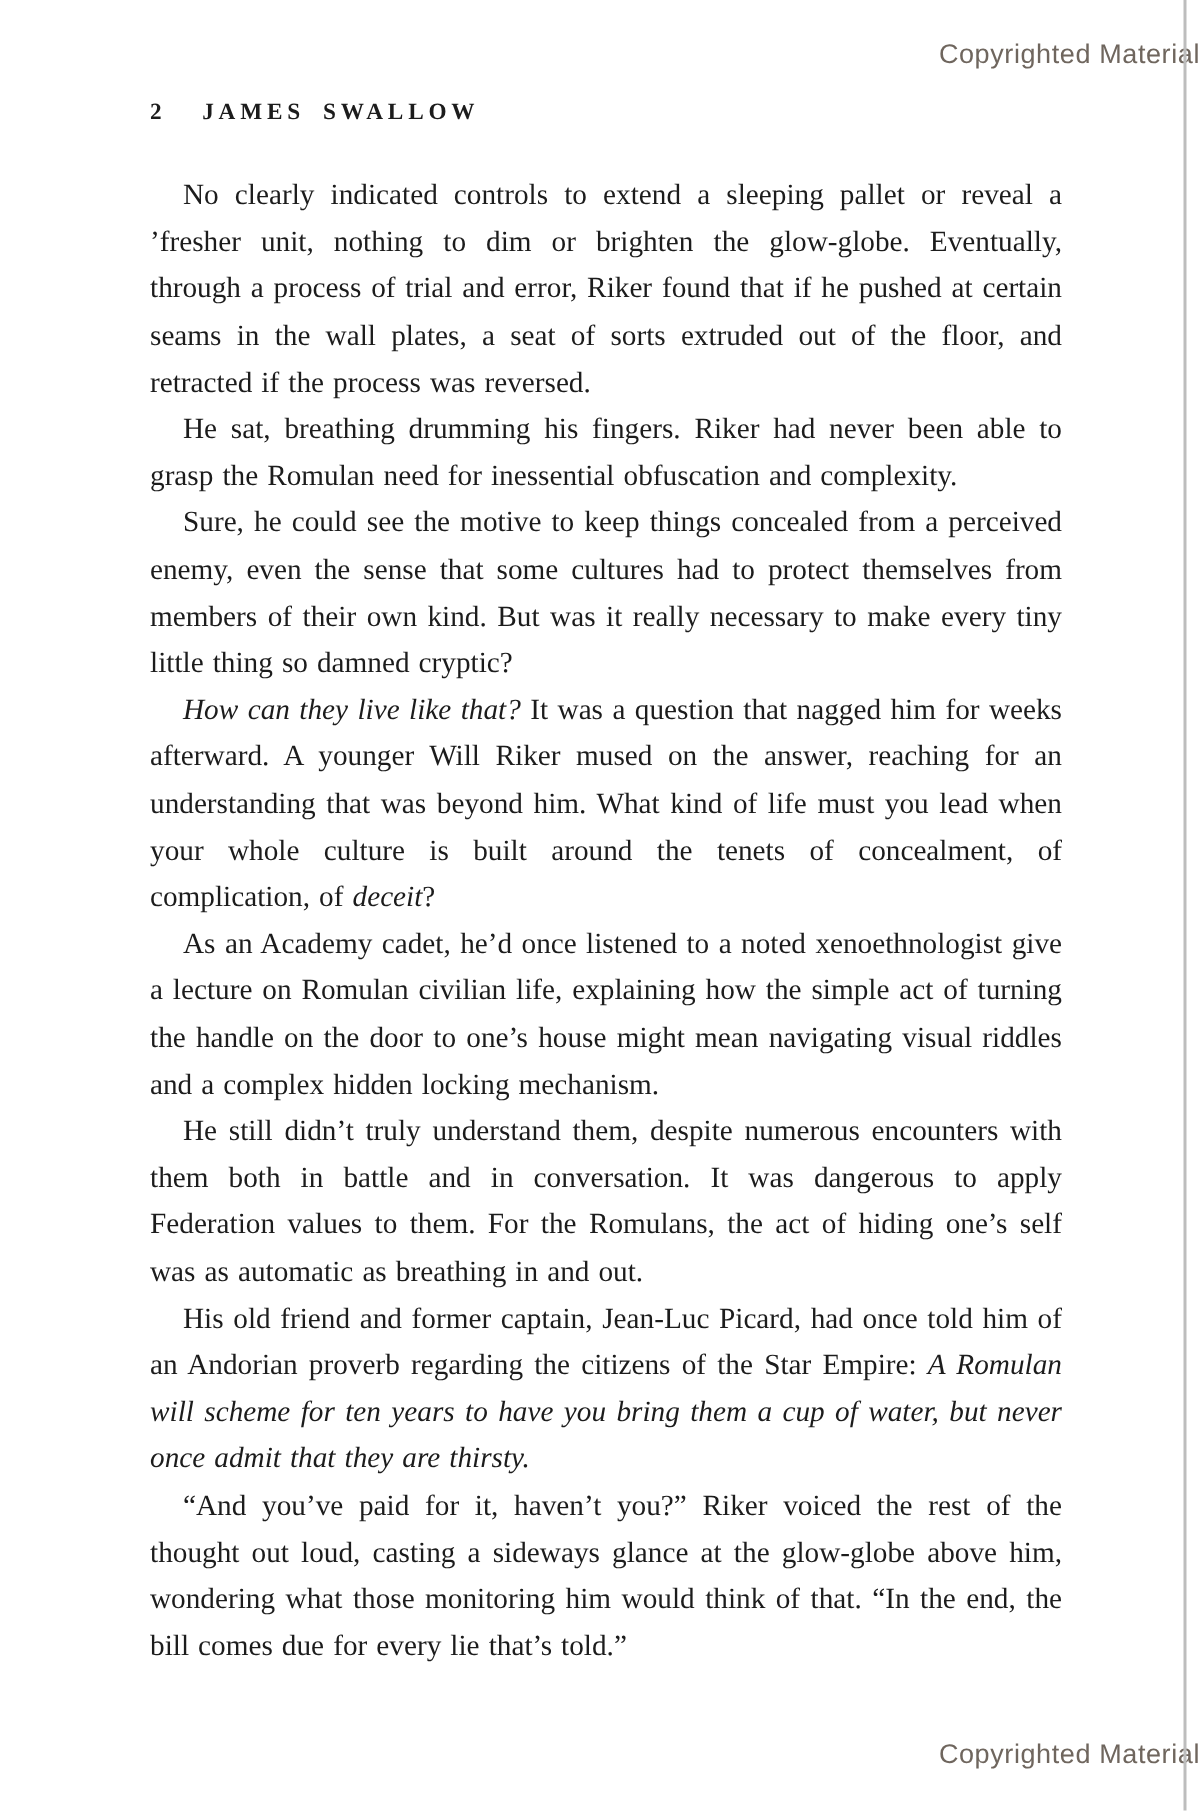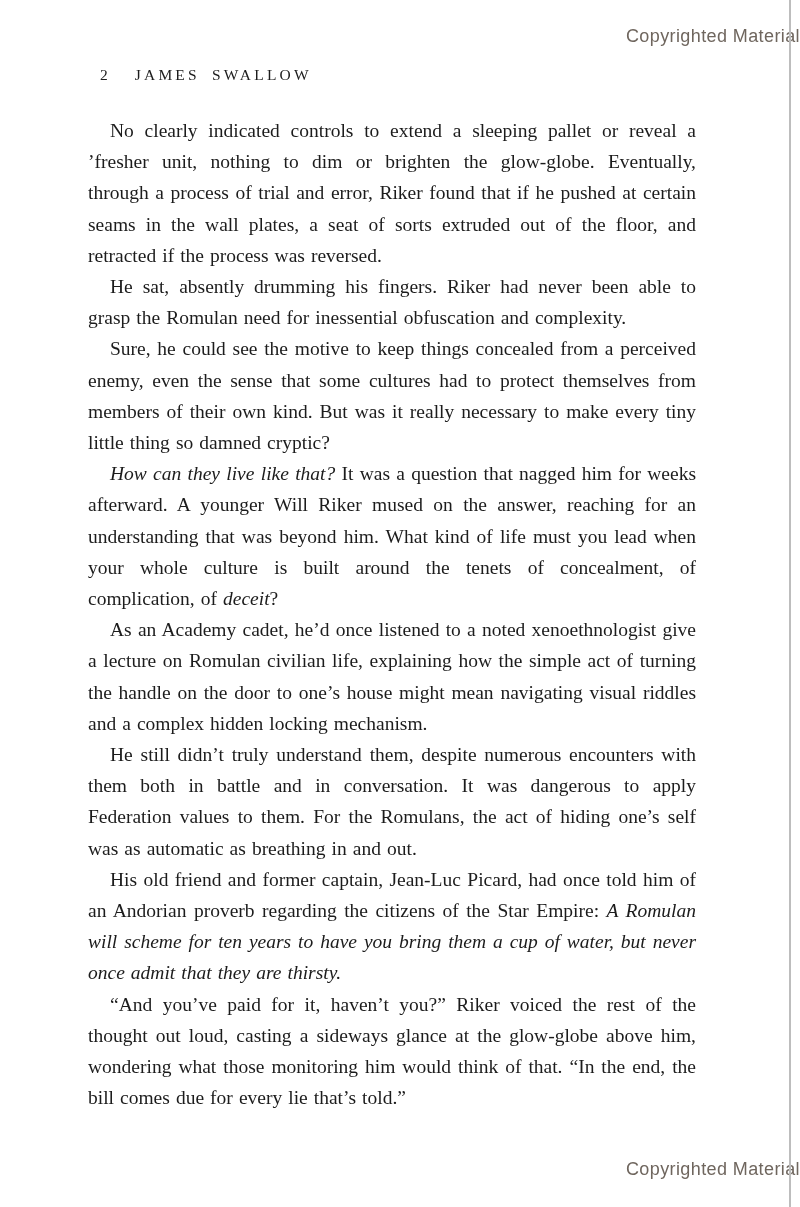--- a/index.html
+++ b/index.html
@@ -26,30 +26,30 @@
   }
   .watermark.top { top: 26px; }
   .watermark.bottom { top: 1159px; }
   .header {
     position: absolute;
     left: 100px;
     top: 66px;
     color: var(--text-color, #1c1c1c);
     font-family: "Liberation Serif", serif;
     font-size: 15.5px;
-    font-weight: normal;
+    font-weight: bold;
   }
   .header .author {
     margin-left: 27px;
     letter-spacing: 3.2px;
     word-spacing: 5px;
   }
   .body-text {
     position: absolute;
-    left: 88px;
+    left: 100px;
     top: 115px;
     width: 608px;
     text-align: justify;
     font-size: 19.5px;
     line-height: 31.2px;
     color: var(--text-color, #1c1c1c);
     word-spacing: 0.06em;
   }
   .body-text p {
     margin: 0;
@@ -71,21 +71,21 @@
 <body>
 
 <div class="watermark top">Copyrighted Material</div>
 
 <div class="header">
   <span class="pagenum">2</span><span class="author">JAMES SWALLOW</span>
 </div>
 
 <div class="body-text">
     <p><span>No clearly indicated controls to extend a sleeping pallet or reveal a ’fresher unit, nothing to dim or brighten the glow-globe. Eventually, through a process of trial and error, Riker found that if he pushed at certain seams in the wall plates, a seat of sorts extruded out of the floor, and retracted if the process was reversed.</span></p>
-    <p><span>He sat, absently drumming his fingers. Riker had never been able to grasp the Romulan need for inessential obfuscation and complexity.</span></p>
+    <p><span>He sat, breathing drumming his fingers. Riker had never been able to grasp the Romulan need for inessential obfuscation and complexity.</span></p>
     <p><span>Sure, he could see the motive to keep things concealed from a perceived enemy, even the sense that some cultures had to protect themselves from members of their own kind. But was it really necessary to make every tiny little thing so damned cryptic?</span></p>
     <p><span class="italic">How can they live like that?</span><span> It was a question that nagged him for weeks afterward. A younger Will Riker mused on the answer, reaching for an understanding that was beyond him. What kind of life must you lead when your whole culture is built around the tenets of concealment, of complication, of </span><span class="italic">deceit</span><span>?</span></p>
     <p><span>As an Academy cadet, he’d once listened to a noted xenoethnologist give a lecture on Romulan civilian life, explaining how the simple act of turning the handle on the door to one’s house might mean navigating visual riddles and a complex hidden locking mechanism.</span></p>
     <p><span>He still didn’t truly understand them, despite numerous encounters with them both in battle and in conversation. It was dangerous to apply Federation values to them. For the Romulans, the act of hiding one’s self was as automatic as breathing in and out.</span></p>
     <p><span>His old friend and former captain, Jean-Luc Picard, had once told him of an Andorian proverb regarding the citizens of the Star Empire: </span><span class="italic">A Romulan will scheme for ten years to have you bring them a cup of water, but never once admit that they are thirsty.</span></p>
     <p><span>“And you’ve paid for it, haven’t you?” Riker voiced the rest of the thought out loud, casting a sideways glance at the glow-globe above him, wondering what those monitoring him would think of that. “In the end, the bill comes due for every lie that’s told.”</span></p>
   </div>
 
 <div class="watermark bottom">Copyrighted Material</div>
 

